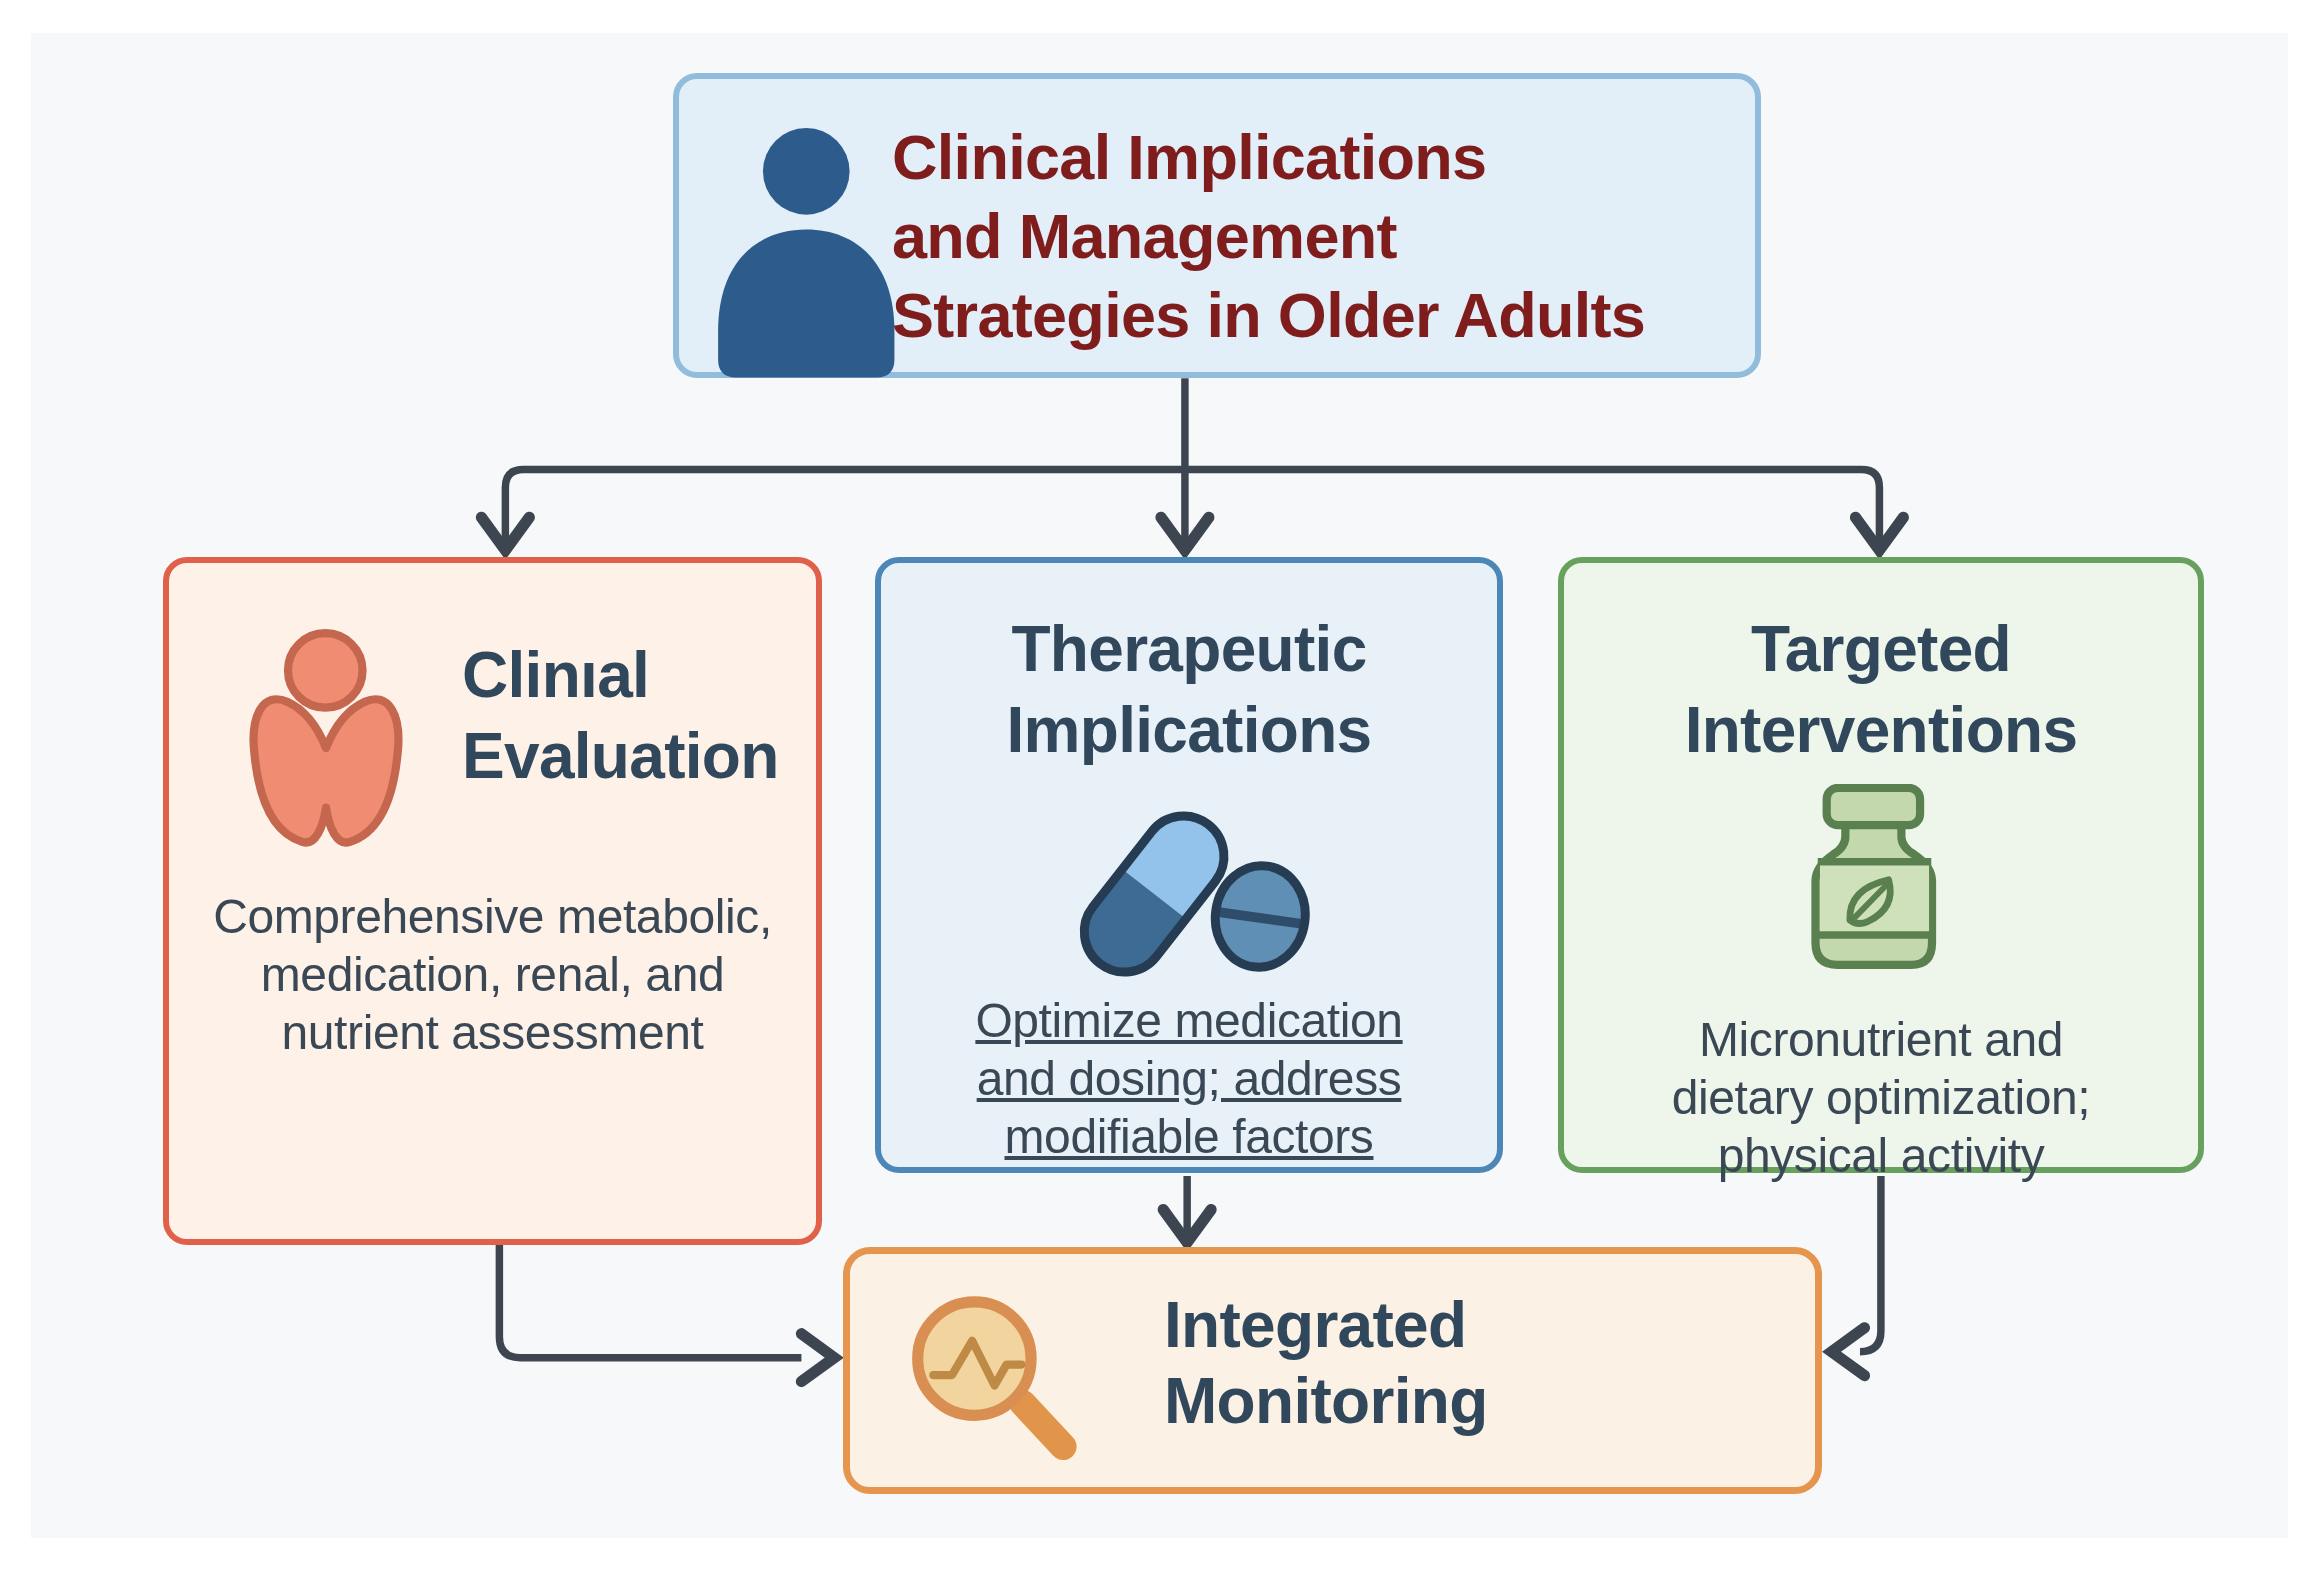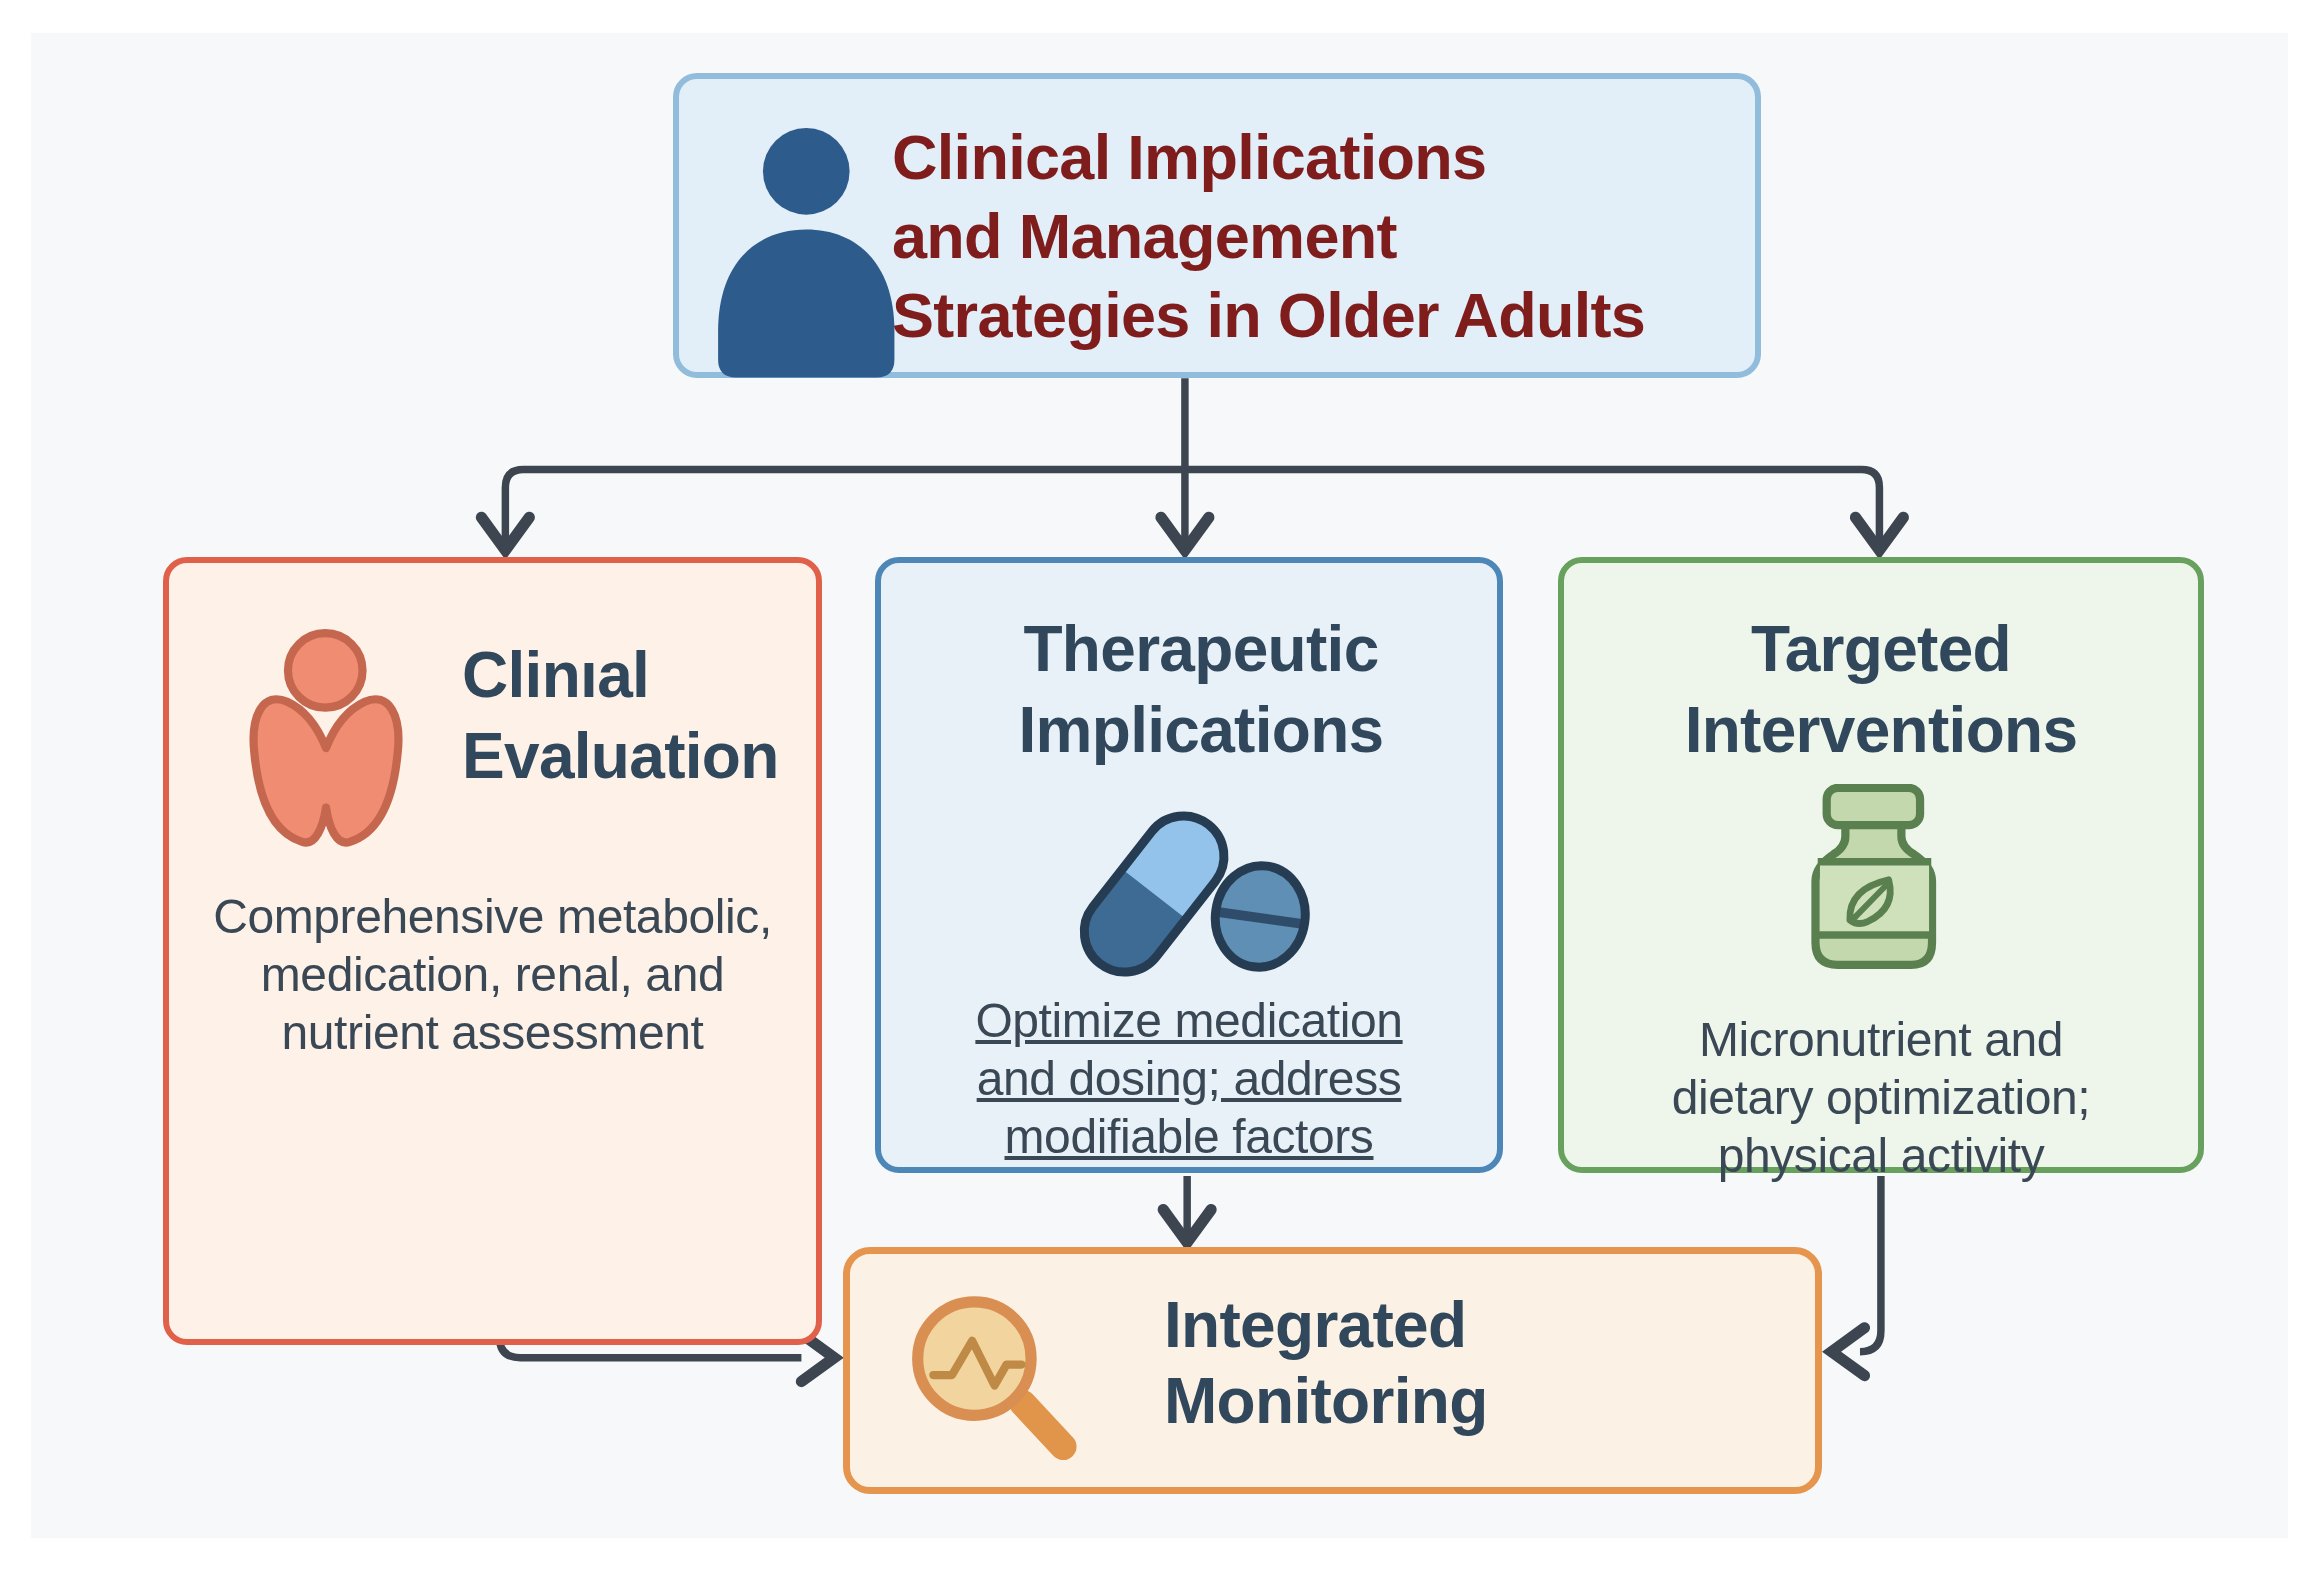--- a/index.html
+++ b/index.html
@@ -1,29 +1,29 @@
 <!DOCTYPE html>
 <html style="font-size:12px"><head>
 <meta charset="utf-8">
 <style>
   html,body{margin:0;padding:0;background:#ffffff;font-family:"Liberation Sans",sans-serif;}
   .stage{position:relative;width:2319px;height:1570px;background:#ffffff;overflow:hidden;}
   .panel{position:absolute;left:31px;top:33px;width:2257px;height:1505px;background:#f7f8f9;}
   svg.connectors{position:absolute;left:0;top:0;width:2319px;height:1570px;}
   .node{position:absolute;box-sizing:border-box;}
   .node-root{left:673px;top:73px;width:1088px;height:305px;background:#e2eef8;border:6px solid #92bcdc;border-radius:24px;}
-  .node-clinical{left:163px;top:557px;width:659px;height:788px;background:#fdf1e8;border:6.7px solid #e0604a;border-radius:24px;}
+  .node-clinical{left:163px;top:557px;width:659px;height:688px;background:#fdf1e8;border:6.7px solid #e0604a;border-radius:24px;}
   .node-therapeutic{left:875px;top:557px;width:628px;height:616px;background:#e9f1f8;border:6px solid #4d87b8;border-radius:24px;}
   .node-targeted{left:1558px;top:557px;width:646px;height:616px;background:#eef5ea;border:6px solid #68a15e;border-radius:24px;}
   .node-sink{left:843px;top:1247px;width:979px;height:247px;background:#fcf1e5;border:7.5px solid #e5954d;border-radius:27px;}
   .icon{position:absolute;}
   .ttl{position:absolute;font-weight:bold;color:#31485c;white-space:pre-line;letter-spacing:-0.7px;}
   .root-ttl{left:213px;top:39px;width:860px;font-size:63px;line-height:79px;color:#7f1d1d;}
   .clin-ttl{left:293px;top:72px;width:351px;font-size:64px;line-height:81px;text-align:left;}
-  .ther-ttl{left:12px;top:46px;width:100%;font-size:64px;line-height:81px;text-align:center;}
+  .ther-ttl{left:0;top:46px;width:100%;font-size:64px;line-height:81px;text-align:center;}
   .targ-ttl{left:0;top:46px;width:100%;font-size:64px;line-height:81px;text-align:center;}
   .sink-ttl{left:314px;top:33px;width:628px;font-size:64px;line-height:76px;text-align:left;}
   .desc{position:absolute;left:0;width:100%;font-size:48px;line-height:58px;color:#3a4855;text-align:center;white-space:pre-line;letter-spacing:-0.4px;}
   .clin-desc{top:325px;}
   .ther-desc{top:429px;text-decoration:underline;}
   .targ-desc{top:448px;}
 </style>
 </head>
 <body>
 

